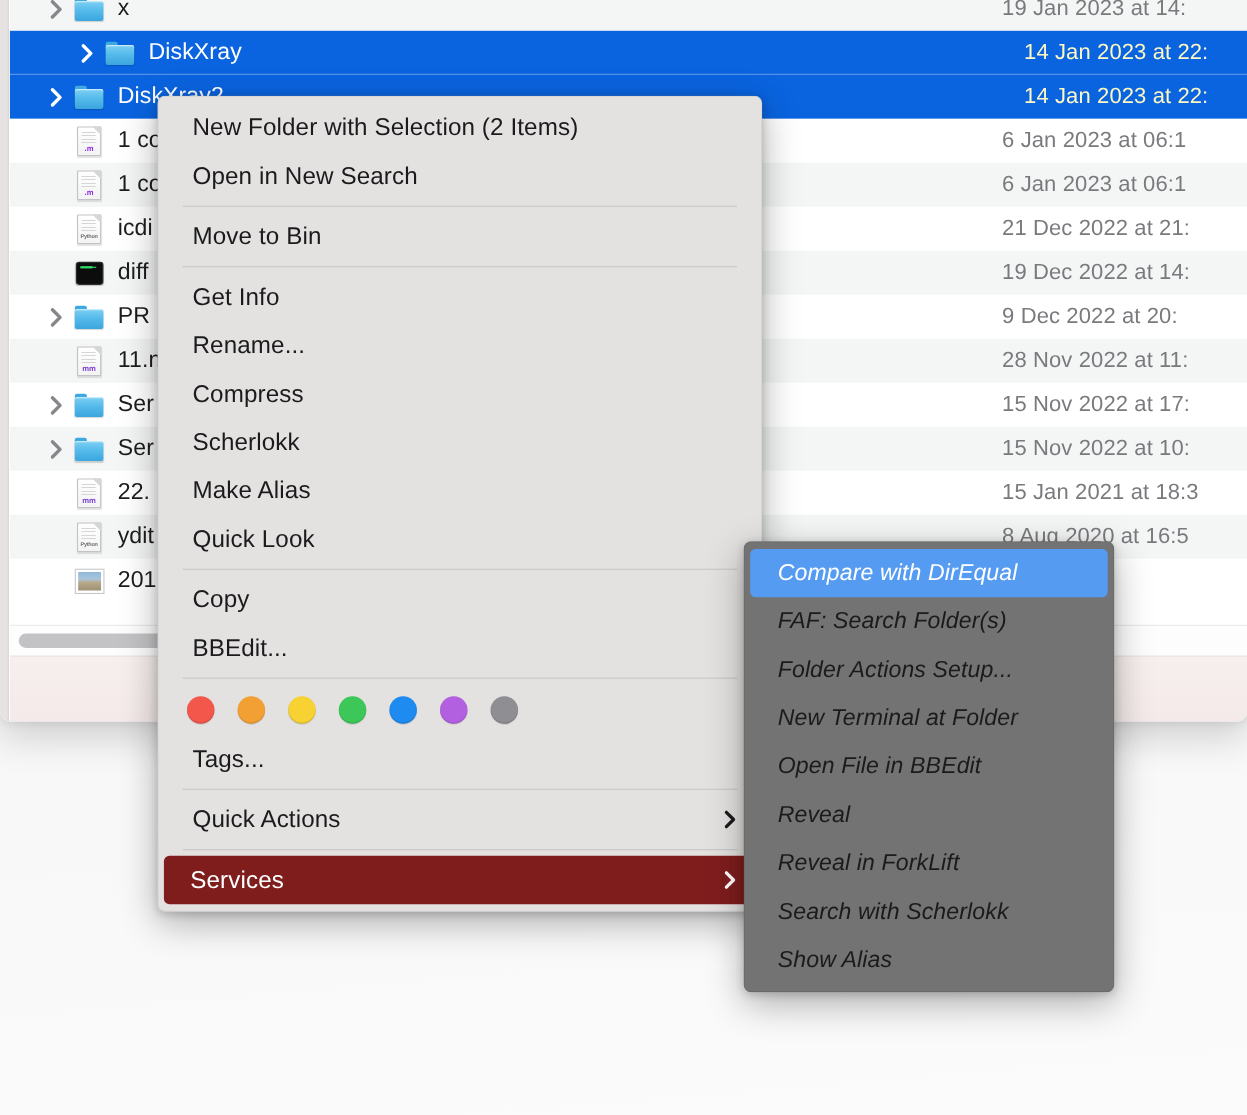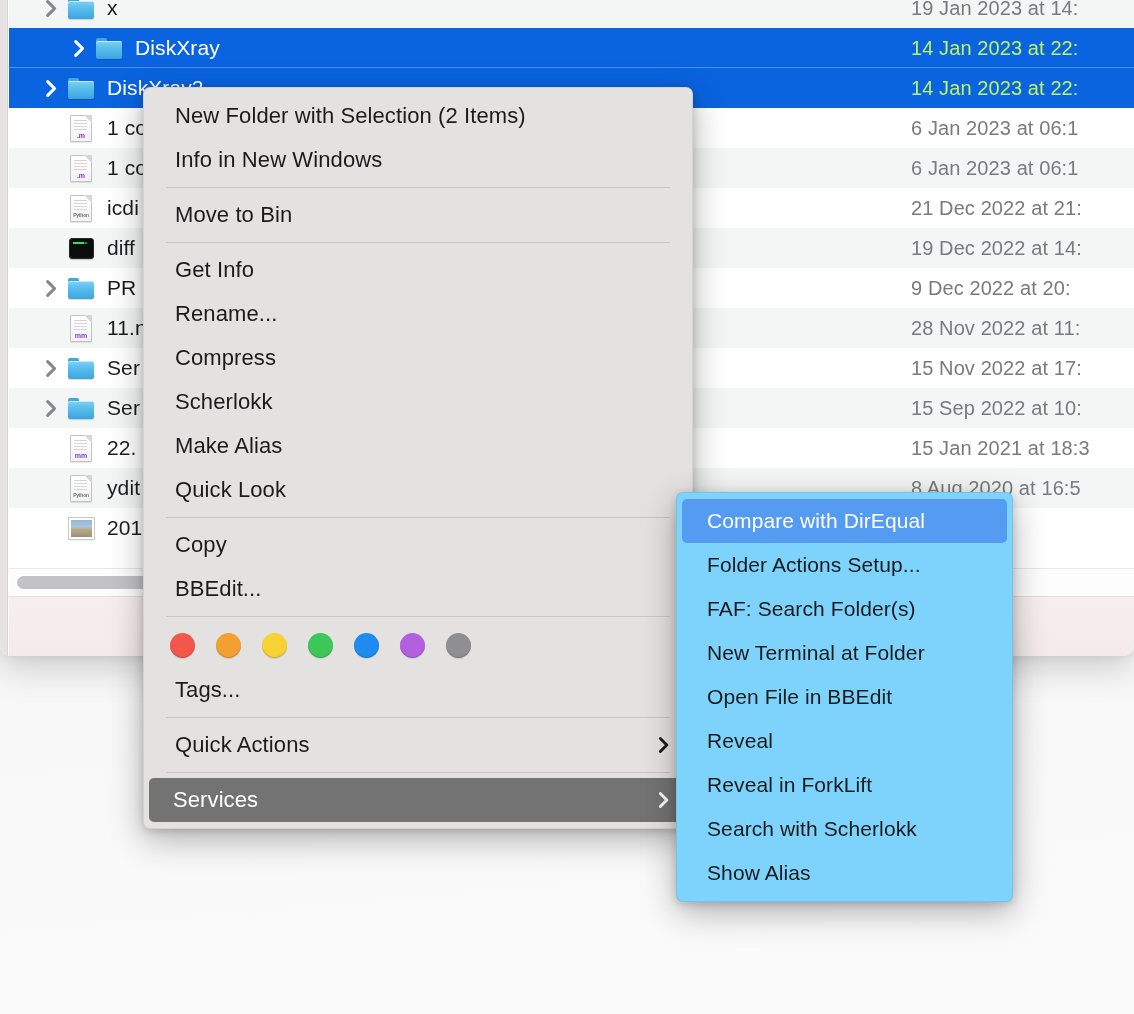--- a/index.html
+++ b/index.html
@@ -73,21 +73,21 @@
     letter-spacing: 0.1px;
   }
   .row.selected .name-cell { color: #ffffff; }
   .date-cell {
     position: absolute; left: 902px;
     font-size: 20px;
     color: #7a7a7e;
     white-space: nowrap;
     letter-spacing: 0.1px;
   }
-  .row.selected .date-cell { color: #bef264; }
+  .row.selected .date-cell { color: #fef9c3; margin-left: 20px; }
 
   
   .folder-ic { width: 26px; height: 21px; position: relative; }
   .folder-ic .tab {
     position: absolute; left: 0; top: 0; width: 11px; height: 4px;
     background: #3ea8e0; border-radius: 2px 2px 0 0;
   }
   .folder-ic .body {
     position: absolute; left: 0; top: 3px; width: 26px; height: 18px;
     background: linear-gradient(180deg, #7fd0f2 0%, #58bdec 42%, #3ba5de 100%);
@@ -170,37 +170,37 @@
   .menu {
     position: absolute;
     background: #e4e2e1;
     border-radius: 7px;
     border: 1px solid rgba(0,0,0,0.07);
     box-shadow: 0 10px 34px rgba(0,0,0,0.30), 0 2px 8px rgba(0,0,0,0.16);
     box-sizing: border-box;
     padding: 6px 0;
   }
   #context-menu { left: 143px; top: 87px; width: 550px; }
-  #services-submenu { left: 676px; top: 492px; width: 337px; background: #7dd3fc; }
+  #services-submenu { left: 676px; top: 492px; width: 337px; background: #737373; font-style: italic; }
 
   .menu-item {
     position: relative;
     height: 44px;
     display: flex; align-items: center;
     padding: 0 16px 0 26px;
     font-size: 22px;
     color: #1b1b1d;
     margin: 0 5px;
     border-radius: 5px;
     white-space: nowrap;
     letter-spacing: 0.1px;
     text-align: center;
   }
   #services-submenu .menu-item { height: 44px; font-size: 21px; padding-left: 25px; }
-  .menu-item.highlighted { background: #737373; color: #ffffff; padding-left: 24px; }
+  .menu-item.highlighted { background: #7f1d1d; color: #ffffff; padding-left: 24px; }
   #services-submenu .menu-item.highlighted { background: #559bf2; }
   .menu-item .chev {
     margin-left: auto; display: flex; align-items: center;
   }
   .separator {
     height: 1px; background: #c9c6c5;
     margin: 5px 22px;
   }
 
   
@@ -361,21 +361,21 @@
             <path d="M3.2 2.2 L9 8 L3.2 13.8" stroke="#87878b" stroke-width="2.6" stroke-linecap="round" stroke-linejoin="round"></path>
           </svg>
         </div>
         <div class="icon-cell">
           <div class="folder-ic">
             <div class="tab"></div>
             <div class="body"></div>
           </div>
         </div>
         <div class="name-cell">Ser</div>
-        <div class="date-cell">15 Sep 2022 at 10:</div>
+        <div class="date-cell">15 Nov 2022 at 10:</div>
       </div>
       <div class="row plain" style="top: 428px;">
         <div class="disclosure"></div>
         <div class="icon-cell">
           <div class="doc-ic">
             <div class="fold"></div>
             <div class="lines"></div>
             <div class="badge mm">mm</div>
           </div>
         </div>
@@ -409,21 +409,21 @@
   </div>
 
   <div id="status-bar"></div>
 </div>
 
 <div class="menu" id="context-menu">
     <div class="menu-item">
       <span>New Folder with Selection (2 Items)</span>
     </div>
     <div class="menu-item">
-      <span>Info in New Windows</span>
+      <span>Open in New Search</span>
     </div>
     <div class="separator"></div>
     <div class="menu-item">
       <span>Move to Bin</span>
     </div>
     <div class="separator"></div>
     <div class="menu-item">
       <span>Get Info</span>
     </div>
     <div class="menu-item">
@@ -479,26 +479,26 @@
         </svg>
       </span>
     </div>
   </div>
 
 <div class="menu" id="services-submenu">
     <div class="menu-item highlighted">
       <span>Compare with DirEqual</span>
     </div>
     <div class="menu-item">
+      <span>FAF: Search Folder(s)</span>
+    </div>
+    <div class="menu-item">
       <span>Folder Actions Setup...</span>
     </div>
     <div class="menu-item">
-      <span>FAF: Search Folder(s)</span>
-    </div>
-    <div class="menu-item">
       <span>New Terminal at Folder</span>
     </div>
     <div class="menu-item">
       <span>Open File in BBEdit</span>
     </div>
     <div class="menu-item">
       <span>Reveal</span>
     </div>
     <div class="menu-item">
       <span>Reveal in ForkLift</span>

